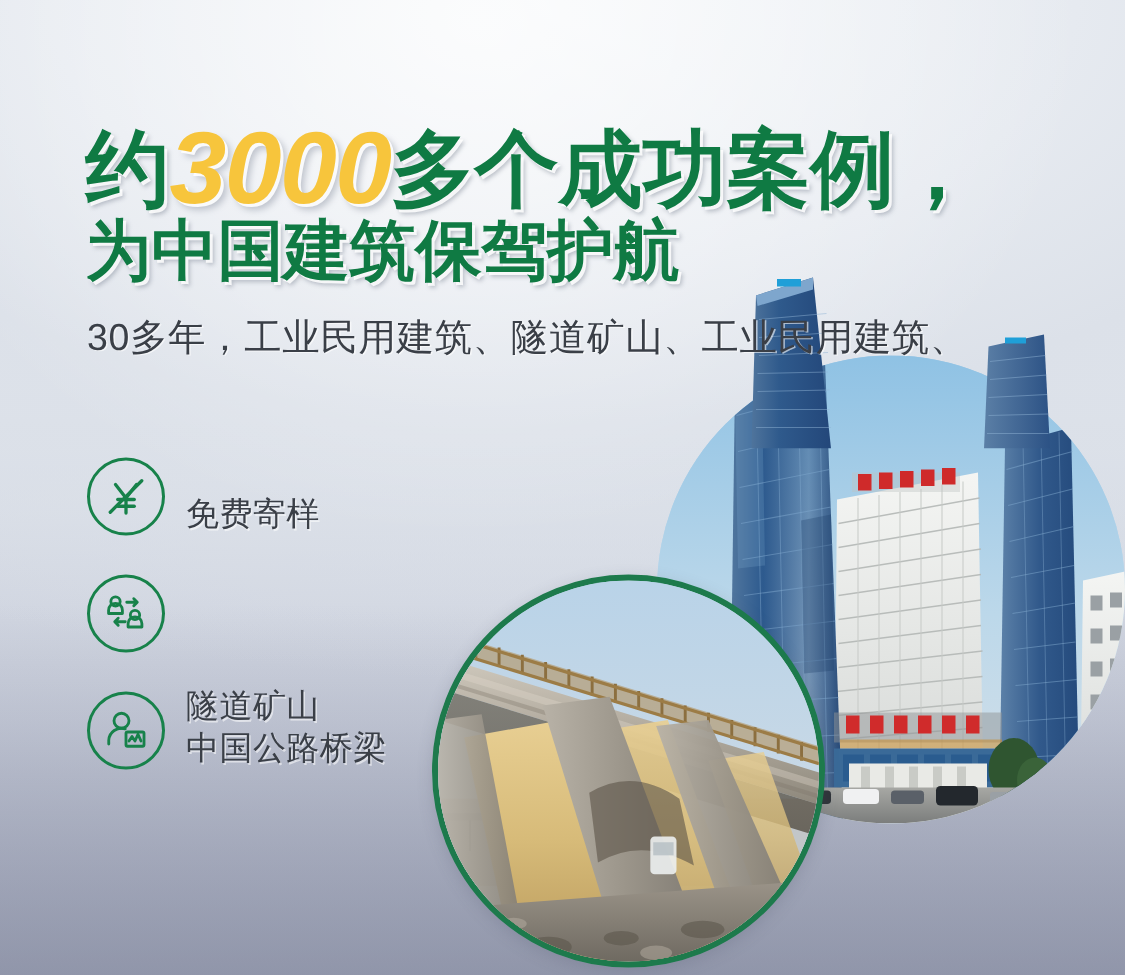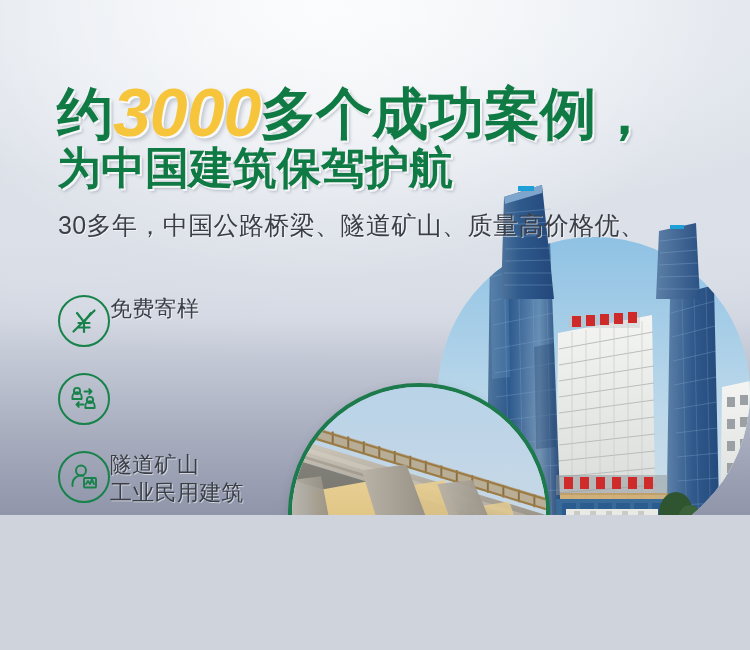--- a/index.html
+++ b/index.html
@@ -4,21 +4,21 @@
 <style>
   * { margin:0; padding:0; box-sizing:border-box; }
   html,body { width:750px; height:650px; }
   body {
     font-family:"Liberation Sans","DejaVu Sans",sans-serif;
     overflow:hidden;
     background:#cfd4dc;
   }
   #banner{
     position:relative;
-    width:750px; height:515px;
+    width:750px; height:650px;
     overflow:hidden;
     background:
       radial-gradient(ellipse 120% 70% at 50% 0%, #f2f5f8 0%, #e6eaf0 38%, #dce1e9 62%, rgba(0,0,0,0) 100%),
       linear-gradient(180deg,#eef2f6 0%, #e3e8ee 28%, #d8dde6 52%, #c9cedb 74%, #b8bdcd 90%, #aeb3c4 100%);
   }
   
   #bg-sheen{
     position:absolute; left:-10%; top:-20%; width:130%; height:75%;
     background:radial-gradient(ellipse 60% 100% at 40% 30%, rgba(255,255,255,.75) 0%, rgba(255,255,255,0) 70%);
     pointer-events:none;
@@ -66,21 +66,22 @@
   }
   #subtitle div{ white-space:nowrap; }
 
   
   #features{
     position:absolute; left:58px; top:295px; z-index:7;
     width:260px;
   }
   .feature{
     display:flex;
-    align-items:flex-start;
+    align-items:flex-end;
+    gap:14px;
     margin-bottom:16px;
     height:62px;
   }
   .f-icon{
     width:52px; height:52px;
     flex:0 0 52px;
     border:2.5px solid #17824a;
     border-radius:50%;
     display:flex; align-items:center; justify-content:center;
     background:transparent;
@@ -452,21 +453,21 @@
   <div id="headline">
     <div class="hl-line l1">
       <span class="hl-green">约</span><span class="hl-gold">3000</span><span class="hl-green">多个成功案例，</span>
     </div>
     <div class="hl-line l2">
       <span class="hl-green">为中国建筑保驾护航</span>
     </div>
   </div>
 
   <div id="subtitle">
-    <div>30多年，中国公路桥梁、隧道矿山、质量高价格优、</div>
+    <div>30多年，工业民用建筑、隧道矿山、工业民用建筑、</div>
   </div>
 
   <div id="features">
 
     <div class="feature">
       <div class="f-icon">
         <svg width="32" height="32" viewBox="0 0 32 32" fill="none" stroke="#17824a" stroke-width="2.2" stroke-linecap="round">
           <path d="M9 8 L16 17 L23 8"></path>
           <path d="M10.5 18 H21.5"></path>
           <path d="M10.5 22.5 H21.5"></path>
@@ -498,19 +499,19 @@
       <div class="f-icon">
         <svg width="34" height="34" viewBox="0 0 34 34" fill="none" stroke="#17824a" stroke-width="1.9" stroke-linecap="round" stroke-linejoin="round">
           <circle cx="14" cy="10.5" r="5"></circle>
           <path d="M5.5 26 v-2.5 a8.5 8.5 0 0 1 11 -7.6"></path>
           <rect x="17" y="18" width="12" height="9.5" rx="1"></rect>
           <path d="M19 24 l2 -3 l2 3 l2 -4.5 l2 4.5"></path>
         </svg>
       </div>
       <div class="f-text">
         <span>隧道矿山</span>
-        <span>工业民用建筑</span>
+        <span>中国公路桥梁</span>
       </div>
     </div>
 
 
   </div>
 </div>
 
 </body></html>

